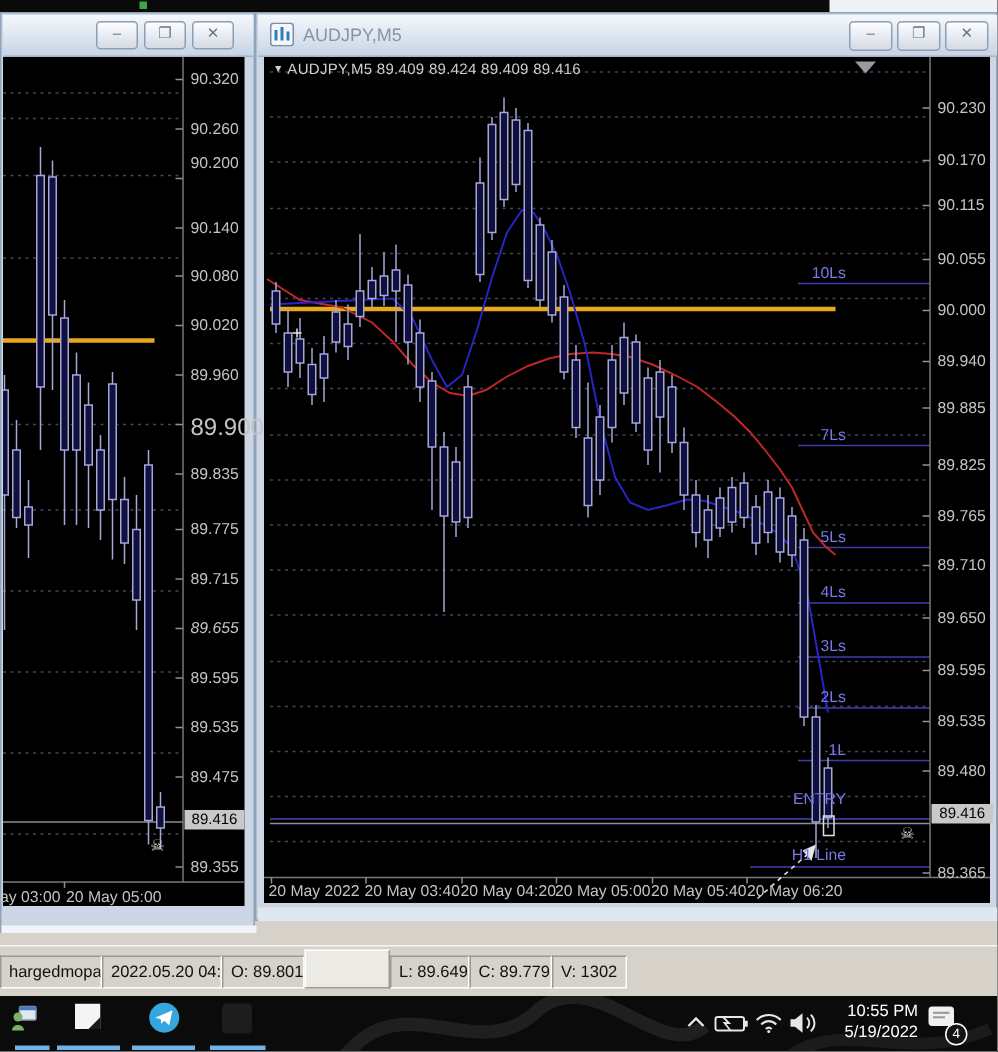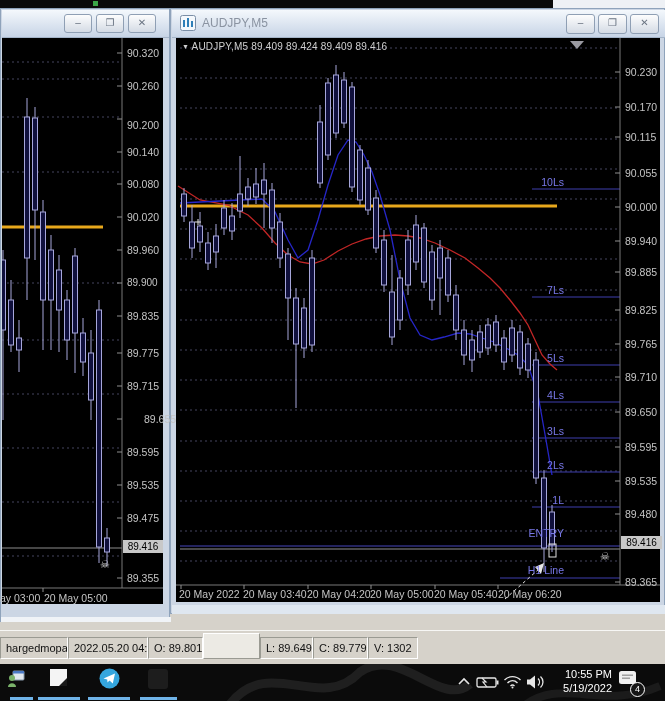--- a/index.html
+++ b/index.html
@@ -284,30 +284,30 @@
   </div>
 
   <div class="ohlc" style="left:182px;top:41px;">
     <span style="font-size:7px;vertical-align:1px;">▼</span>
     <span>AUDJPY,M5  89.409 89.424 89.409 89.416</span>
   </div>
 
   <div id="labels" class="abs" style="left:0;top:0;width:611px;height:701px;pointer-events:none;">
       <div style="position: absolute; left: 127px; top: 47px; font-size: 10.5px; color: rgb(196, 196, 196); white-space: nowrap;">90.320</div>
       <div style="position: absolute; left: 127px; top: 80px; font-size: 10.5px; color: rgb(196, 196, 196); white-space: nowrap;">90.260</div>
-      <div style="position: absolute; left: 127px; top: 119px; font-size: 10.5px; color: rgb(196, 196, 196); white-space: nowrap;">90.200</div>
+      <div style="position: absolute; left: 127px; top: 103px; font-size: 10.5px; color: rgb(196, 196, 196); white-space: nowrap;">90.200</div>
       <div style="position: absolute; left: 127px; top: 146px; font-size: 10.5px; color: rgb(196, 196, 196); white-space: nowrap;">90.140</div>
       <div style="position: absolute; left: 127px; top: 178px; font-size: 10.5px; color: rgb(196, 196, 196); white-space: nowrap;">90.080</div>
       <div style="position: absolute; left: 127px; top: 211px; font-size: 10.5px; color: rgb(196, 196, 196); white-space: nowrap;">90.020</div>
       <div style="position: absolute; left: 127px; top: 244px; font-size: 10.5px; color: rgb(196, 196, 196); white-space: nowrap;">89.960</div>
-      <div style="position: absolute; left: 127px; top: 277px; font-size: 10px; color: rgb(196, 196, 196); white-space: nowrap;">89.900</div>
+      <div style="position: absolute; left: 127px; top: 277px; font-size: 16px; color: rgb(196, 196, 196); white-space: nowrap;">89.900</div>
       <div style="position: absolute; left: 127px; top: 310px; font-size: 10.5px; color: rgb(196, 196, 196); white-space: nowrap;">89.835</div>
       <div style="position: absolute; left: 127px; top: 347px; font-size: 10.5px; color: rgb(196, 196, 196); white-space: nowrap; text-align: center;">89.775</div>
       <div style="position: absolute; left: 127px; top: 380px; font-size: 10.5px; color: rgb(196, 196, 196); white-space: nowrap;">89.715</div>
-      <div style="position: absolute; left: 144px; top: 413px; font-size: 10.5px; color: rgb(196, 196, 196); white-space: nowrap;">89.655</div>
+      <div style="position: absolute; left: 127px; top: 413px; font-size: 10.5px; color: rgb(196, 196, 196); white-space: nowrap; font-style: italic;">89.655</div>
       <div style="position: absolute; left: 127px; top: 446px; font-size: 10.5px; color: rgb(196, 196, 196); white-space: nowrap;">89.595</div>
       <div style="position: absolute; left: 127px; top: 479px; font-size: 10.5px; color: rgb(196, 196, 196); white-space: nowrap;">89.535</div>
       <div style="position: absolute; left: 127px; top: 512px; font-size: 10.5px; color: rgb(196, 196, 196); white-space: nowrap;">89.475</div>
       <div style="position: absolute; left: 127px; top: 572px; font-size: 10.5px; color: rgb(196, 196, 196); white-space: nowrap;">89.355</div>
       <div style="position: absolute; left: 0px; top: 592px; font-size: 10.5px; color: rgb(196, 196, 196); white-space: nowrap;">ay 03:00</div>
       <div style="position: absolute; left: 44px; top: 592px; font-size: 10.5px; color: rgb(196, 196, 196); white-space: nowrap;">20 May 05:00</div>
       <div style="position: absolute; left: 625px; top: 66px; font-size: 10.5px; color: rgb(196, 196, 196); white-space: nowrap;">90.230</div>
       <div style="position: absolute; left: 625px; top: 101px; font-size: 10.5px; color: rgb(196, 196, 196); white-space: nowrap;">90.170</div>
       <div style="position: absolute; left: 625px; top: 131px; font-size: 10.5px; color: rgb(196, 196, 196); white-space: nowrap;">90.115</div>
       <div style="position: absolute; left: 625px; top: 167px; font-size: 10.5px; color: rgb(196, 196, 196); white-space: nowrap;">90.055</div>

